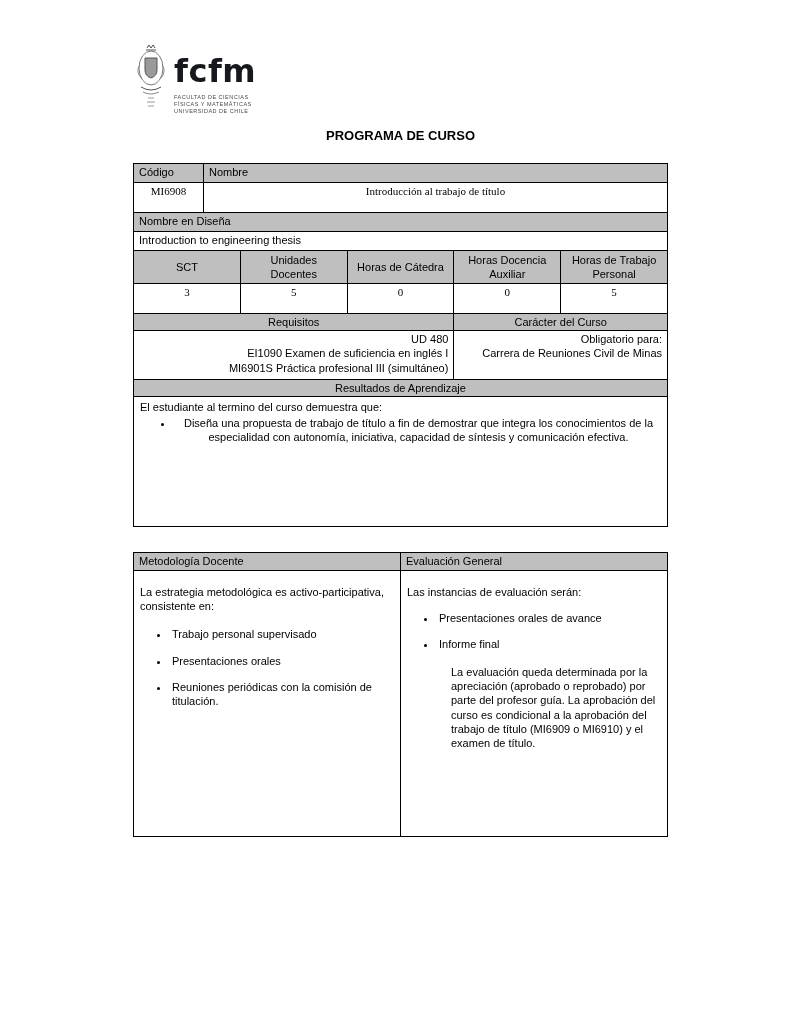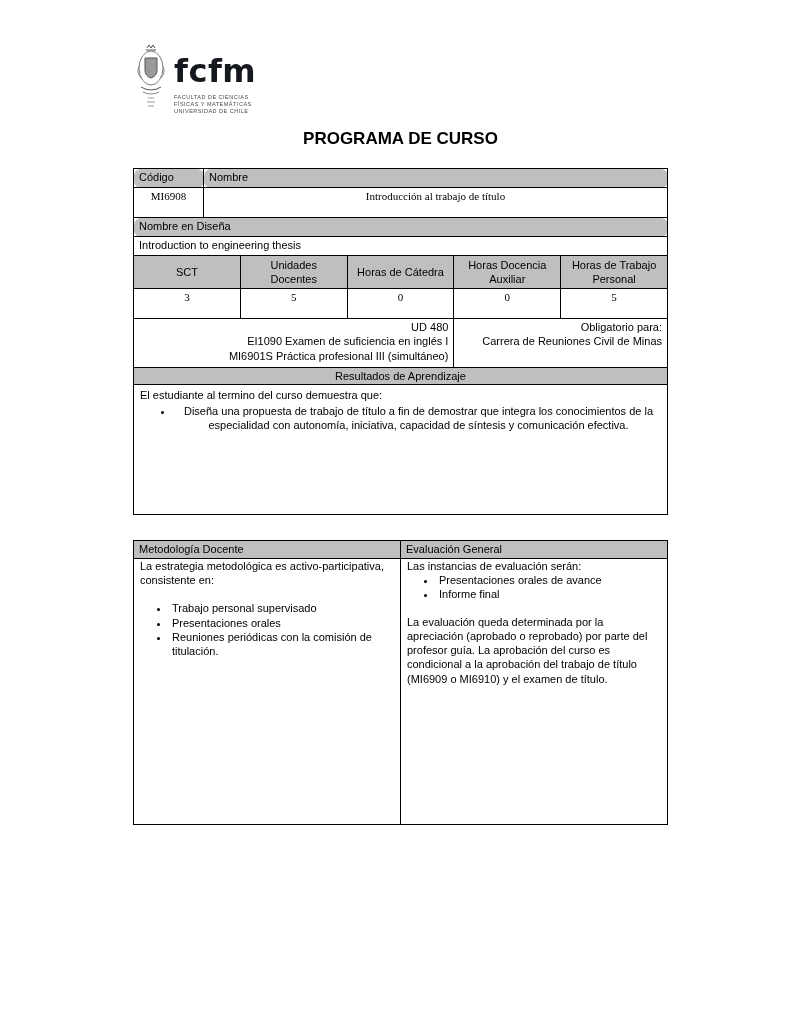--- a/index.html
+++ b/index.html
@@ -13,47 +13,47 @@
   .page { padding:42px 0 0 133px; }
   .content { width:535px; }
 
   
   .logo { display:flex; align-items:flex-start; gap:7px; margin-left:2px; height:76px; }
   .crest { width:32px; height:74px; flex:0 0 auto; }
   .logo-text { display:flex; flex-direction:column; padding-top:10px; }
   .wordmark { font-family:"DejaVu Sans", sans-serif; font-weight:800; font-size:32px; line-height:38px; color:#16181f; letter-spacing:0.5px; }
   .caption { margin-top:4px; font-size:5.5px; letter-spacing:0.5px; color:#4a4a4a; line-height:1.25; text-transform:uppercase; }
 
-  .doc-title { font-size:17px; font-weight:bold; text-align:center; margin:10px 0 18px 0; }
+  .doc-title { font-size:13px; font-weight:bold; text-align:center; margin:10px 0 18px 0; }
 
   table { border-collapse:collapse; width:535px; table-layout:fixed; }
   table + table { margin-top:-1px; }
   td { border:1px solid #000; padding:1px 5px; vertical-align:top; word-wrap:break-word; }
   .hdr { background:#bfbfbf; }
   .tc { text-align:center; }
   .vm { vertical-align:middle; }
 
-  .h19 { height:19px;border-radius:7px; }
+  .h19 { height:19px; }
   .h30 { height:30px;font-family:Liberation Serif, serif; }
   .h33 { height:33px; }
   .h17 { height:17px; }
   .h48 { height:49px;text-align:right; }
   .h130 { height:130px; }
   .h265 { height:266px; }
 
   .results-cell { padding:3px 6px; }
   .results-cell ul { margin:1px 0 0 0; padding-left:34px; }
   .results-cell li { padding-left:2px;text-align:center; }
 
   .mt-gap { margin-top:25px; }
-  .body-cell { padding:0 7px 4px 6px; }
+  .body-cell { padding:14px 7px 4px 6px; }
   .body-cell ul { margin:0; padding-left:30px; }
-  .body-cell li { padding-left:2px; }
+  .body-cell li { padding-left:2px;margin-top:12px; }
   .ul-spaced { margin-top:14px !important; }
-  .para-spaced { margin-top:13px; }
+  .para-spaced { margin-top:13px;margin-left:44px; }
 </style>
 </head>
 <body>
 
 <div class="page">
   <div class="content">
 
     <div class="logo">
       <div class="crest">
         <svg width="32" height="74" viewBox="0 0 32 74" xmlns="http://www.w3.org/2000/svg">
@@ -127,20 +127,24 @@
         <td class="hdr tc vm h33">Horas de Trabajo Personal</td>
       </tr>
       <tr>
         <td class="tc h30">3</td>
         <td class="tc h30">5</td>
         <td class="tc h30">0</td>
         <td class="tc h30">0</td>
         <td class="tc h30">5</td>
       </tr>
       <tr>
+        <td colspan="3" class="hdr tc h17">Requisitos</td>
+        <td colspan="2" class="hdr tc h17">Carácter del Curso</td>
+      </tr>
+      <tr>
         <td colspan="3" class="h48">
           <div>UD 480</div>
           <div>EI1090 Examen de suficiencia en inglés I</div>
           <div>MI6901S Práctica profesional III (simultáneo)</div>
         </td>
         <td colspan="2" class="h48">
           <div>Obligatorio para:</div>
           <div>Carrera de Reuniones Civil de Minas</div>
         </td>
       </tr>

